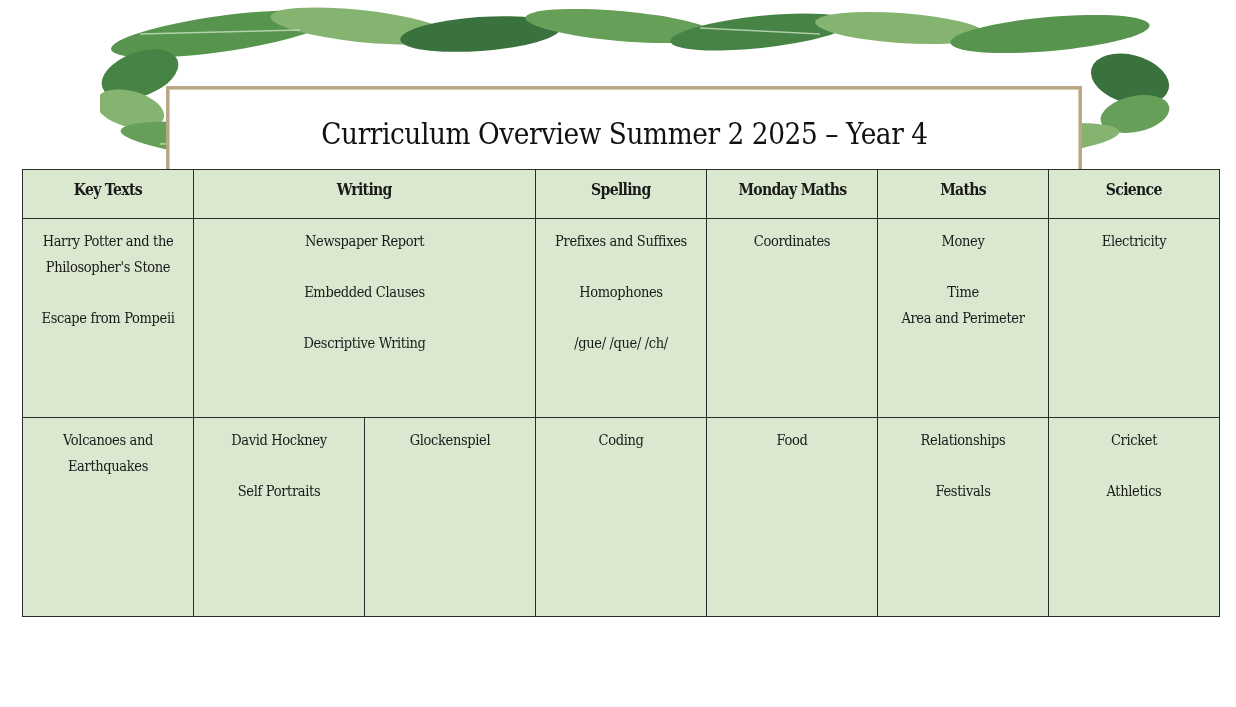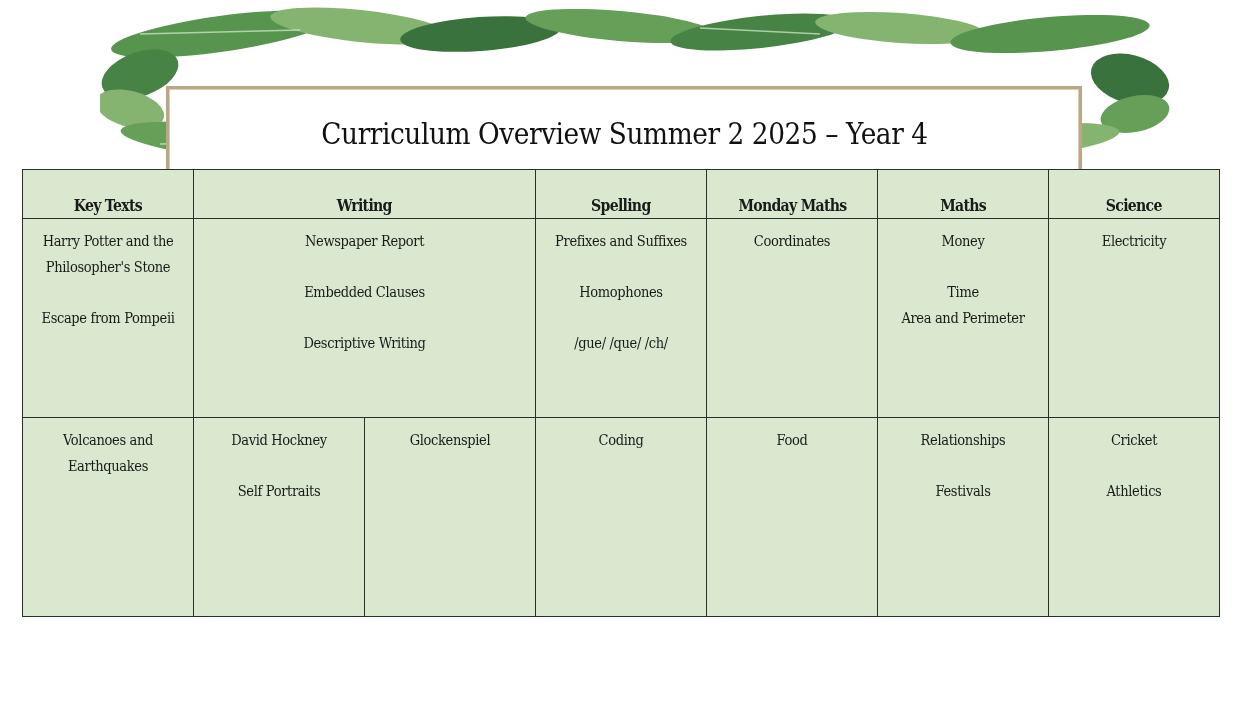--- a/index.html
+++ b/index.html
@@ -29,21 +29,21 @@
     background: #d9e8cf;
   }
   table.overview td {
     border: 1.5px solid #2b2f2a;
     vertical-align: top; text-align: center;
     padding: 0 4px;
     font-family: "DejaVu Serif", serif;
   }
   td.hd { font-weight: bold; font-size: 16px; letter-spacing: -0.8px; }
   td.hd span { display: inline-block; transform: scaleX(0.88); }
-  tr.h1 td { height: 49px; padding-top: 26px; box-sizing: border-box; }
+  tr.h1 td { height: 49px; padding-top: 10px; box-sizing: border-box; }
   tr.b1 td { height: 199px; padding-top: 10px; box-sizing: border-box; }
   tr.h2 td { height: 78px; padding-top: 12px; box-sizing: border-box; }
   tr.b2 td { height: 199px; padding-top: 10px; box-sizing: border-box; margin-left: 8px; }
   td.bd { font-size: 14.5px; line-height: 25.5px; letter-spacing: -0.4px; border-radius: 32px; }
   .line { display: block; transform: scaleX(0.9); white-space: nowrap; }
   .gap { display: block; height: 25.5px; }
 </style>
 </head>
 <body>
 

